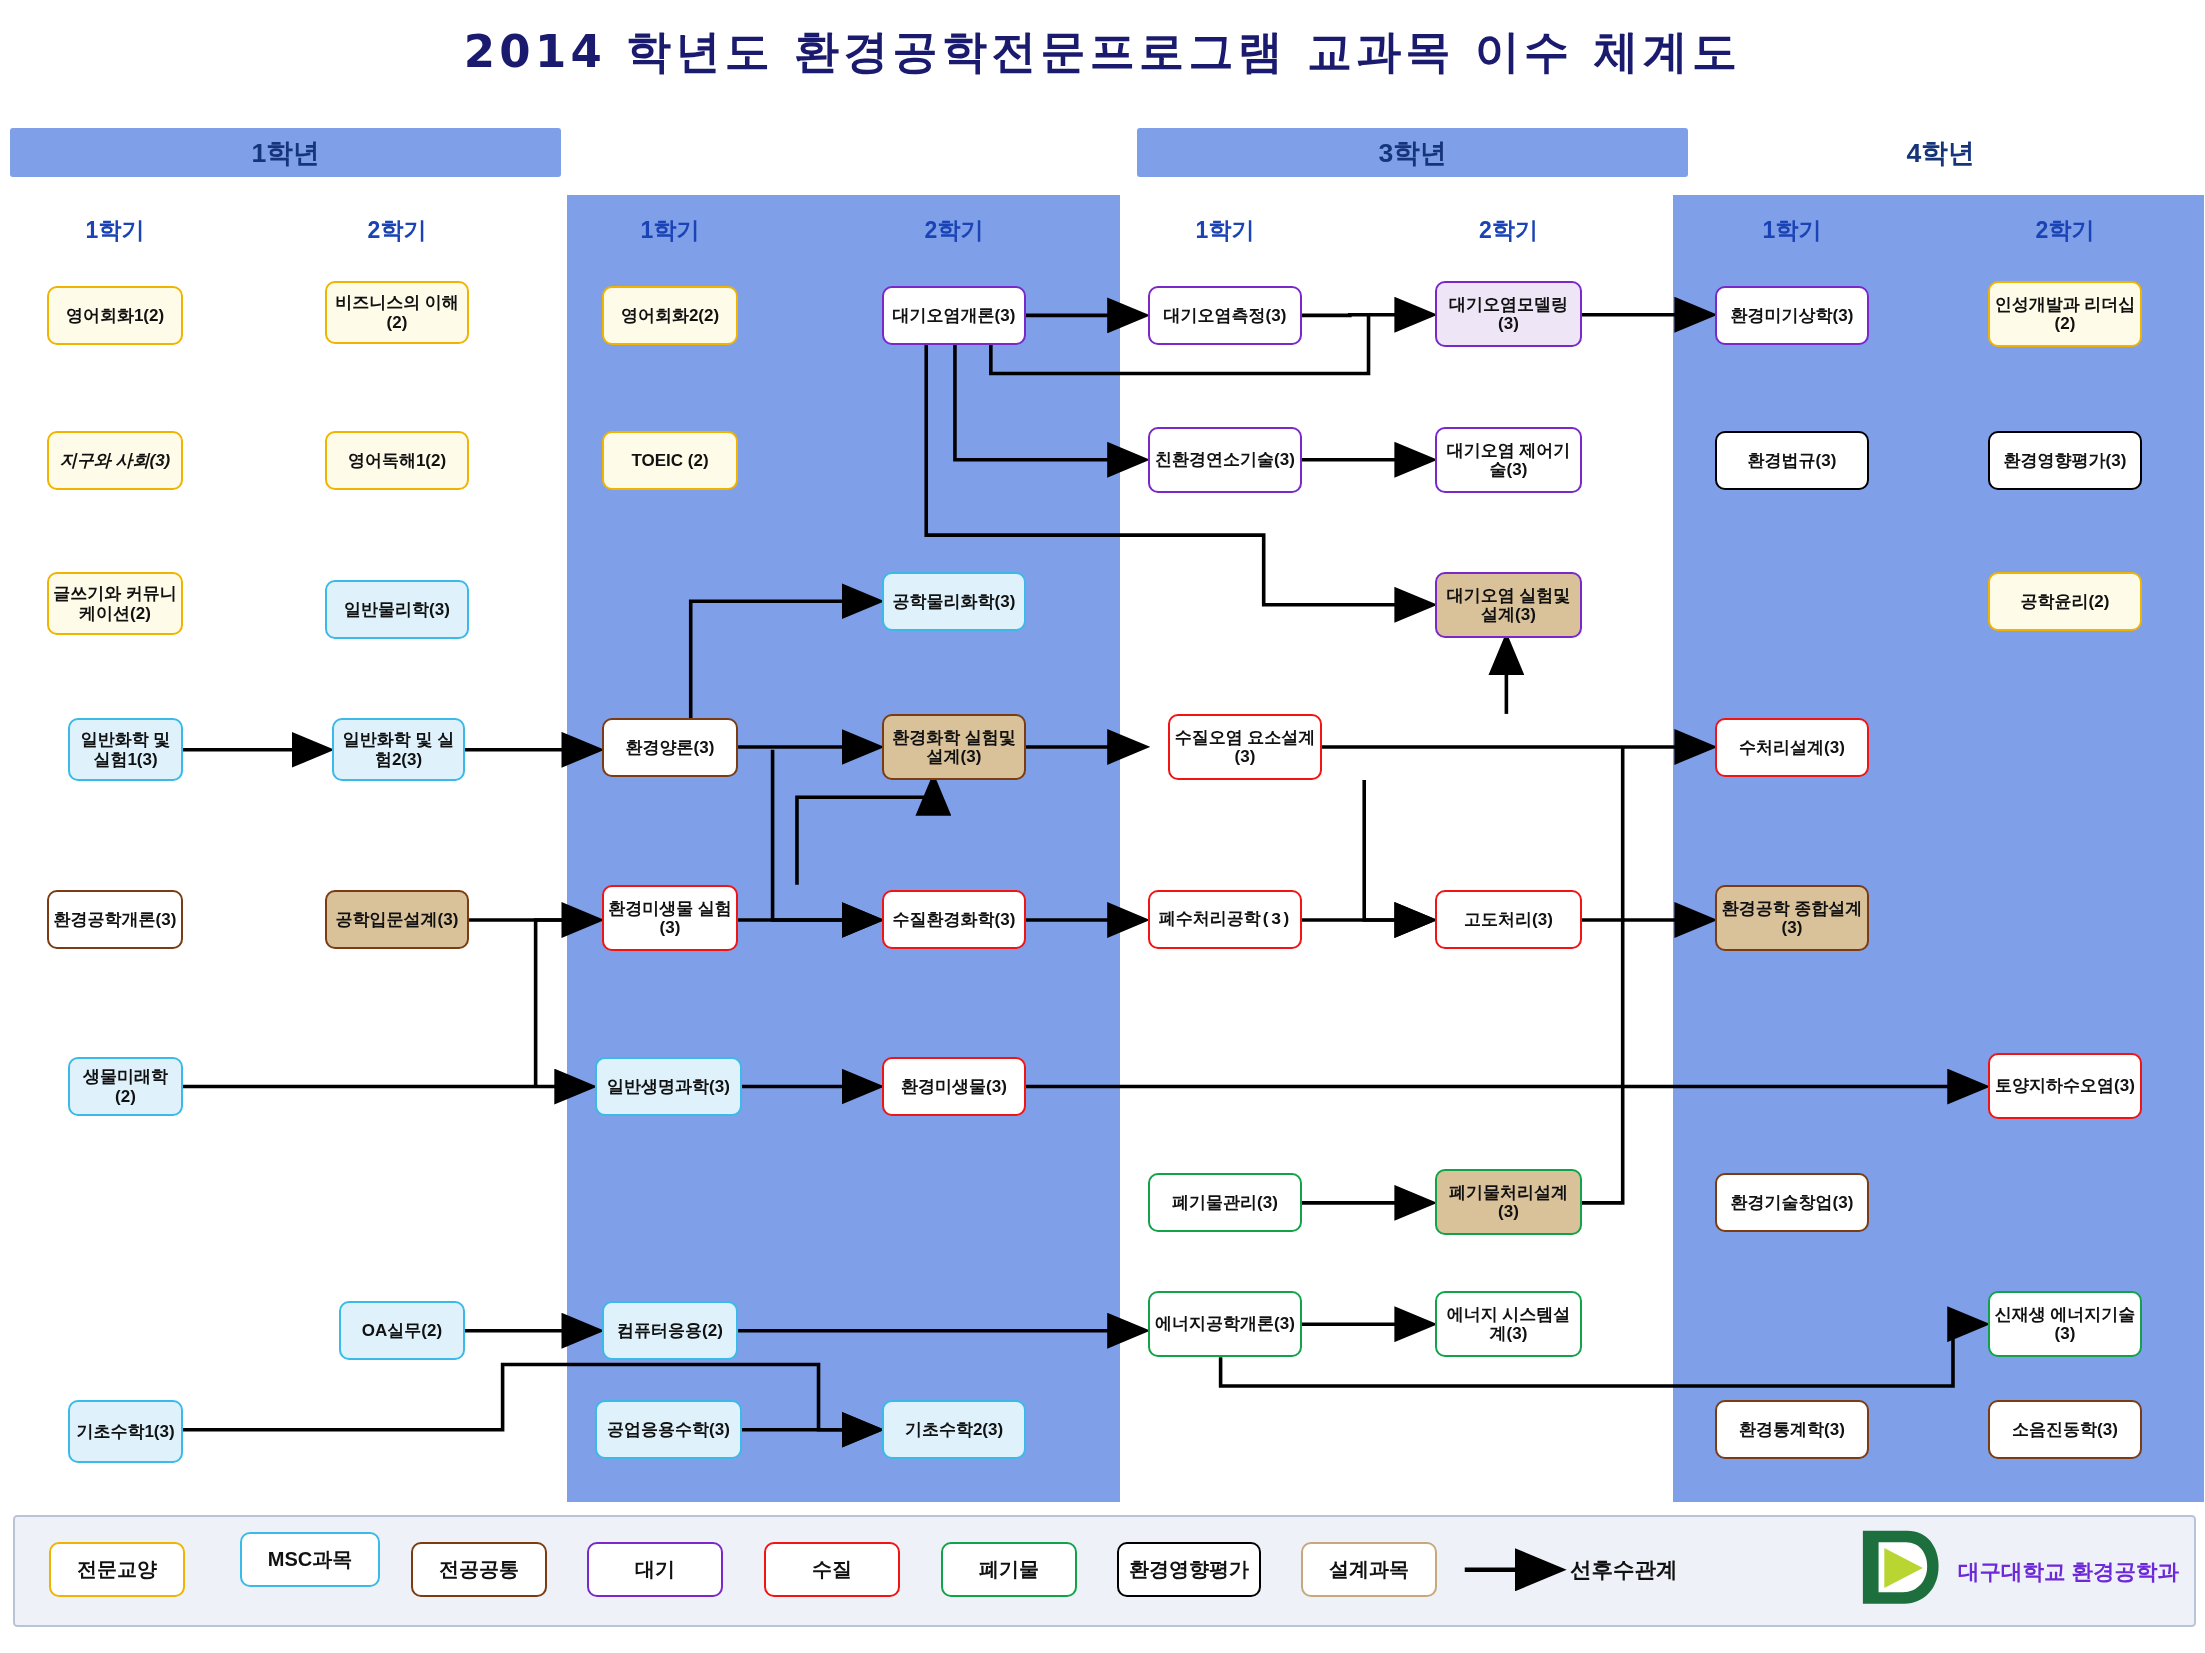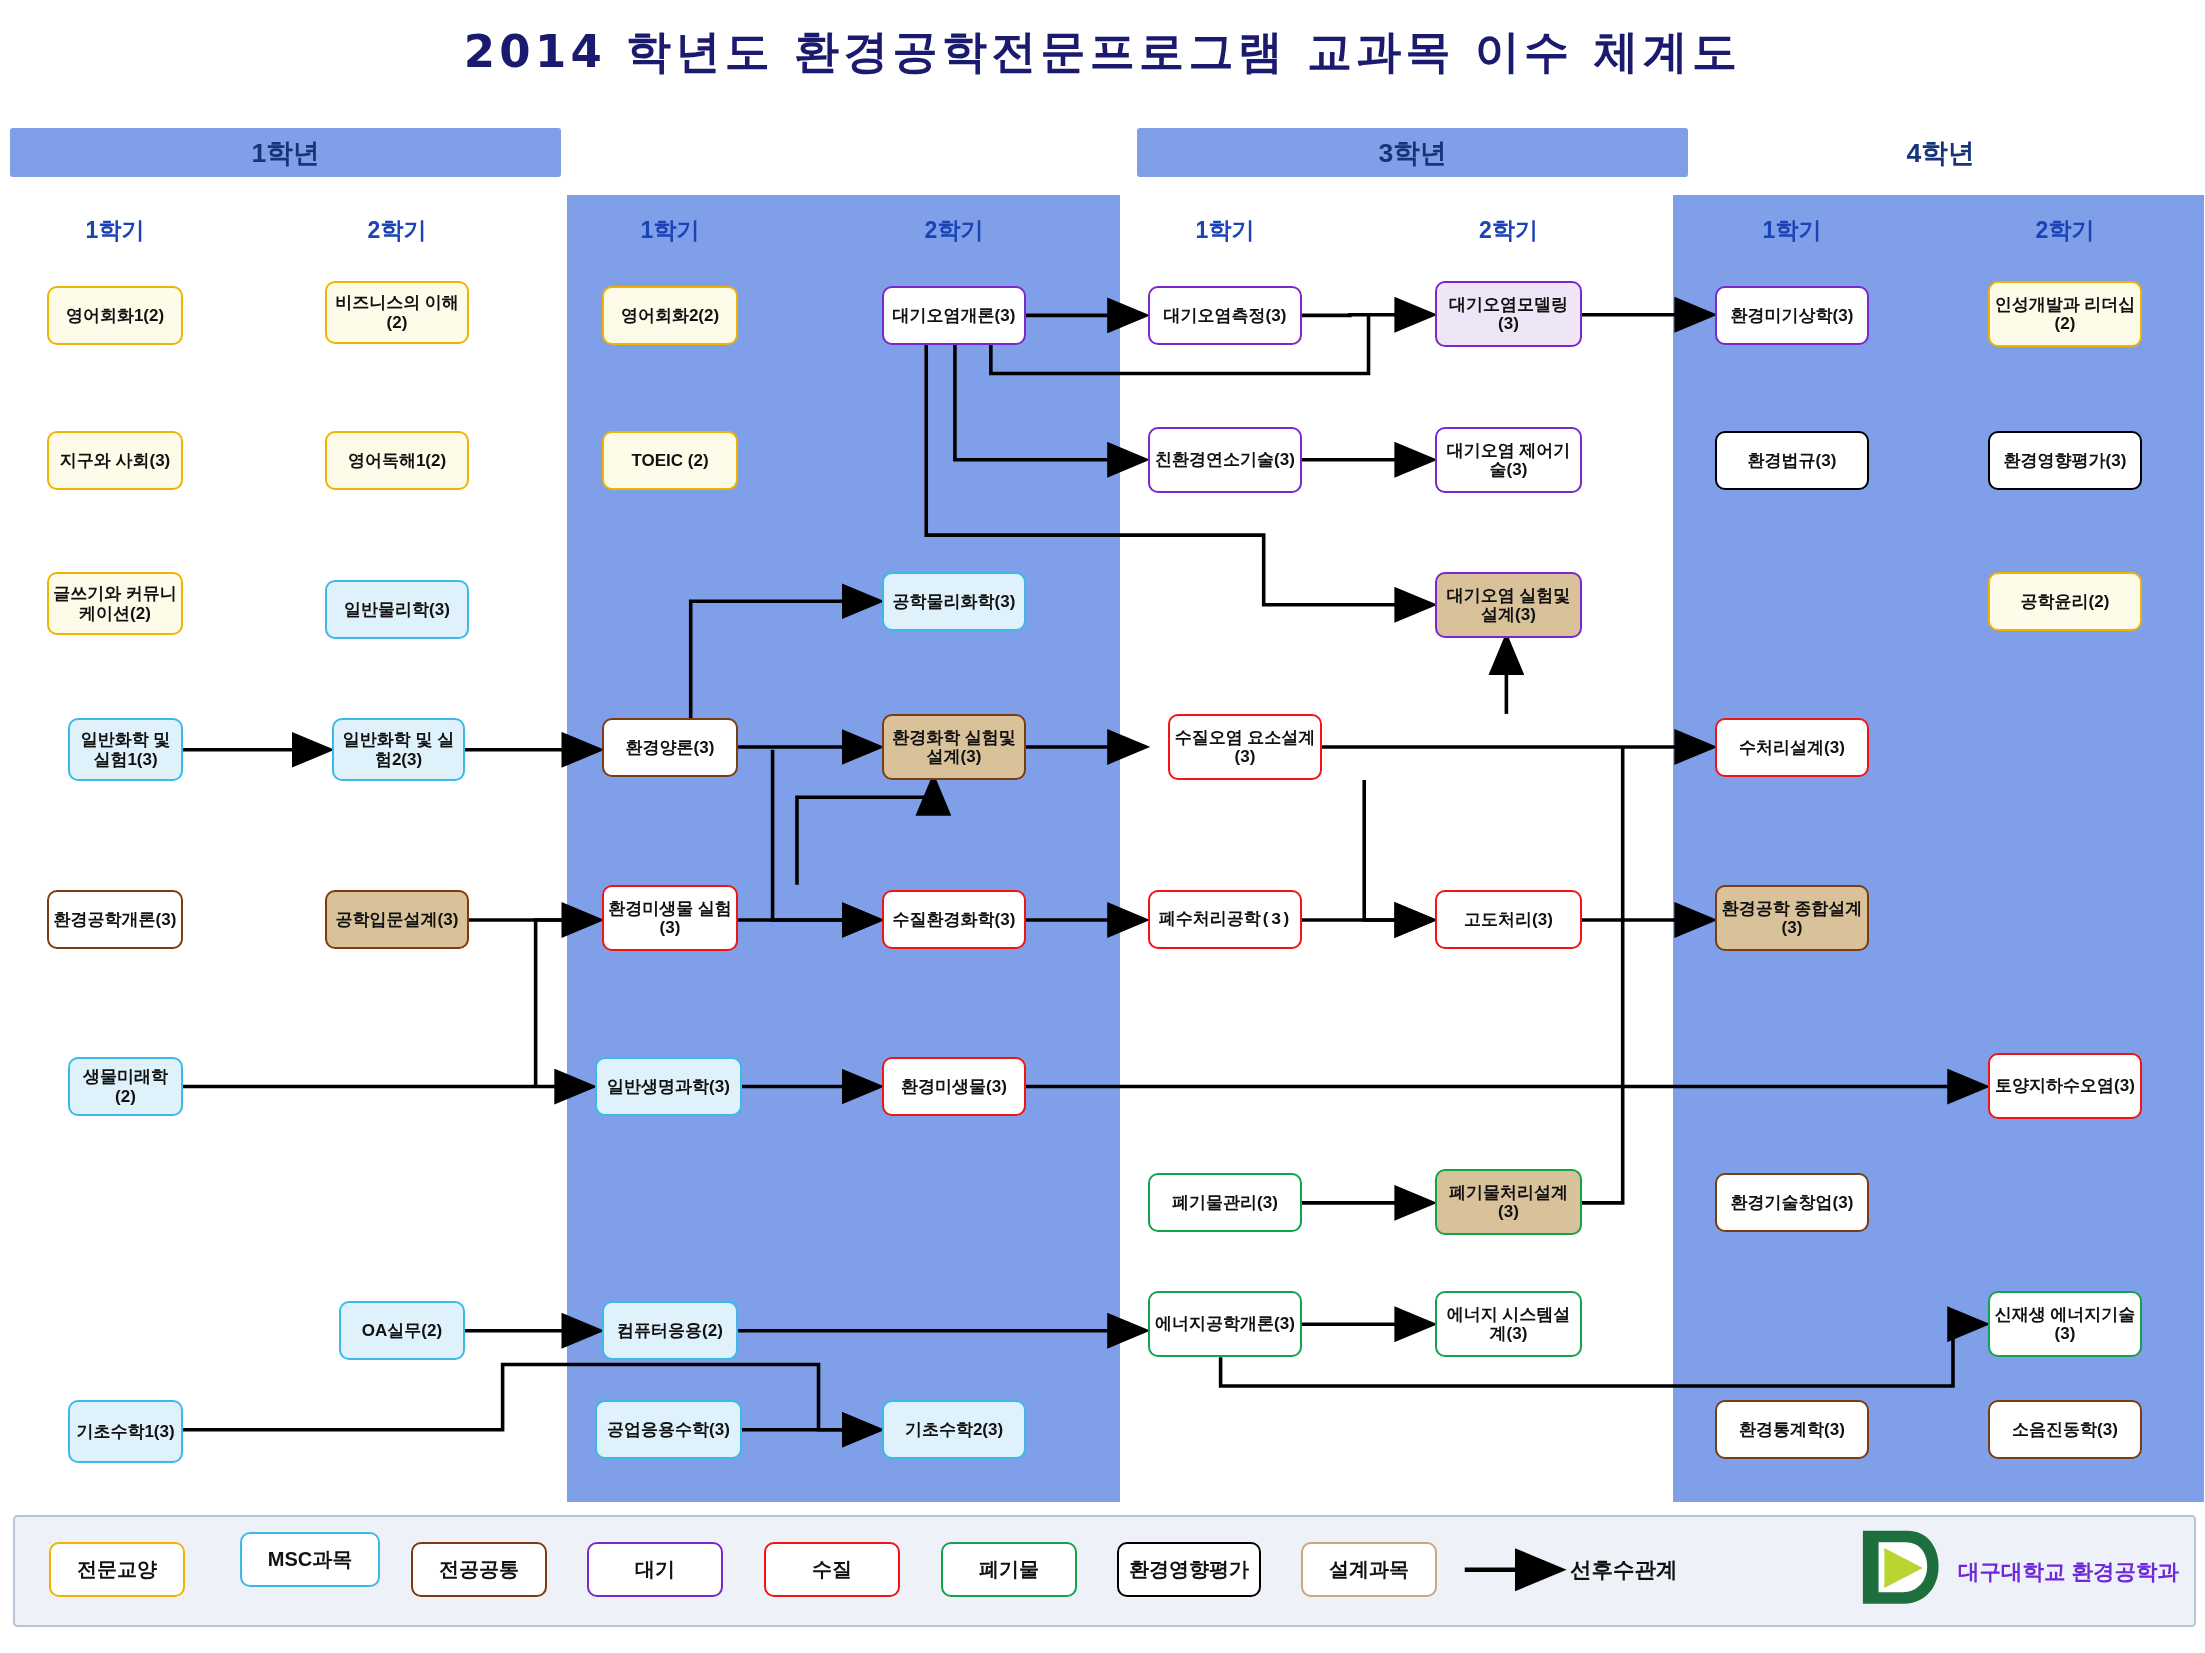--- a/index.html
+++ b/index.html
@@ -170,21 +170,21 @@
 
       <path d="M1813,1844 L1992,1844"></path>
 
       <path d="M1700,1890 L1700,1930 L2720,1930 L2720,1844 L2762,1844"></path>
     </g>
   </svg>
 
   <div class="box b-gyo" style="left:47px;top:286px;width:136px;height:59px;">
       <span>영어회화1(2)</span>
     </div>
-  <div class="box b-gyo" style="left:47px;top:431px;width:136px;height:59px;">
+  <div class="box b-gyo" style="left:47px;top:431px;width:136px;height:59px;font-style:italic;">
       <span>지구와 사회(3)</span>
     </div>
   <div class="box b-gyo" style="left:47px;top:572px;width:136px;height:63px;">
       <span>글쓰기와 커뮤니케이션(2)</span>
     </div>
   <div class="box b-msc" style="left:68px;top:718px;width:115px;height:63px;">
       <span>일반화학 및 실험1(3)</span>
     </div>
   <div class="box b-gong" style="left:47px;top:890px;width:136px;height:59px;">
       <span>환경공학개론(3)</span>

